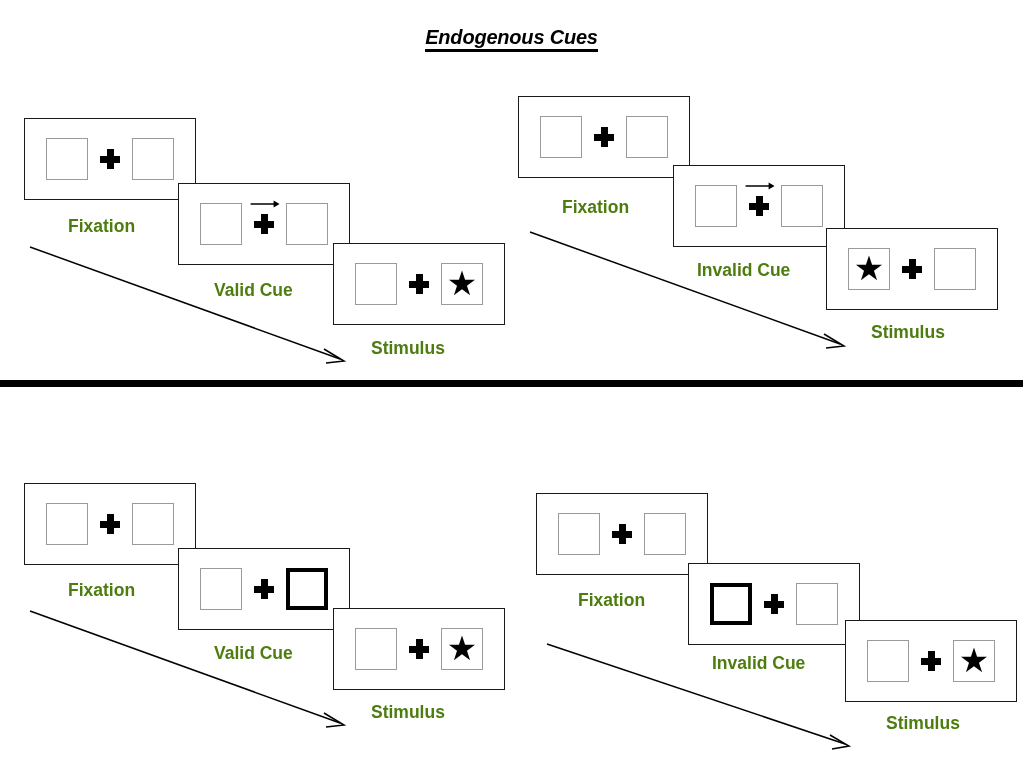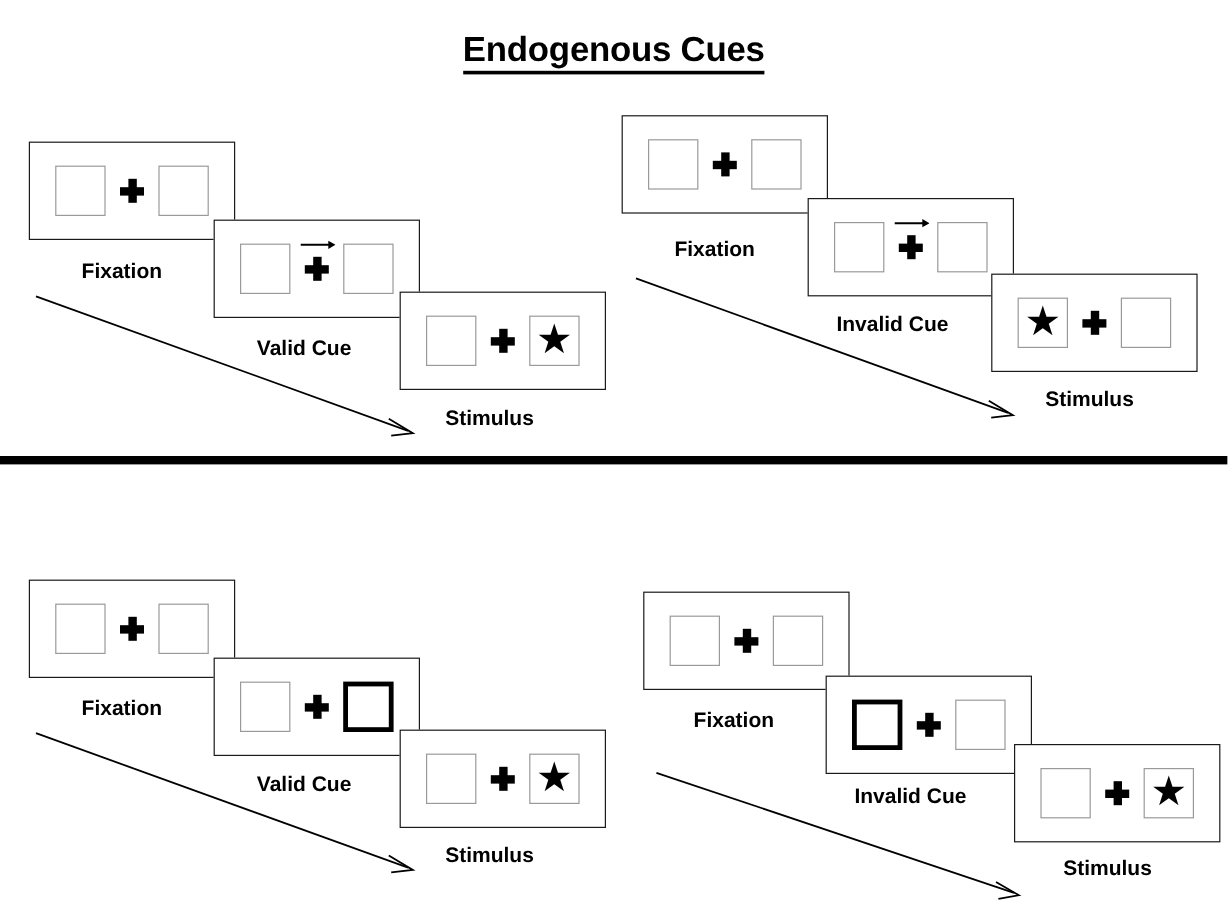--- a/index.html
+++ b/index.html
@@ -6,27 +6,28 @@
   html, body {
     width: 1023px; height: 767px;
     background: #ffffff;
     font-family: "Liberation Sans", sans-serif;
     overflow: hidden;
   }
   #stage { position: relative; width: 1023px; height: 767px; background: #fff; }
 
   .section-title {
     position: absolute;
-    font-size: 29px;
+    font-size: 20px;
     font-weight: bold;
     color: #000;
     text-align: center;
     width: 100%;
     left: 0;
     letter-spacing: -0.2px;
+    font-style: italic;
   }
   .section-title span {
     border-bottom: 3px solid #000;
     padding-bottom: 1px;
   }
 
   .divider {
     position: absolute;
     left: 0; width: 1023px;
     height: 7px; background: #000;
@@ -96,21 +97,21 @@
     top: -16px;
     left: 50%;
     transform: translateX(-48%);
     width: 30px; height: 12px;
   }
 
   .panel-label {
     position: absolute;
     font-size: 17.5px;
     font-weight: bold;
-    color: #000000;
+    color: #4d7c0f;
     white-space: nowrap;
   }
 
   .time-arrow { position: absolute; }
 </style>
 </head>
 <body>
 
 <div id="stage">
 

